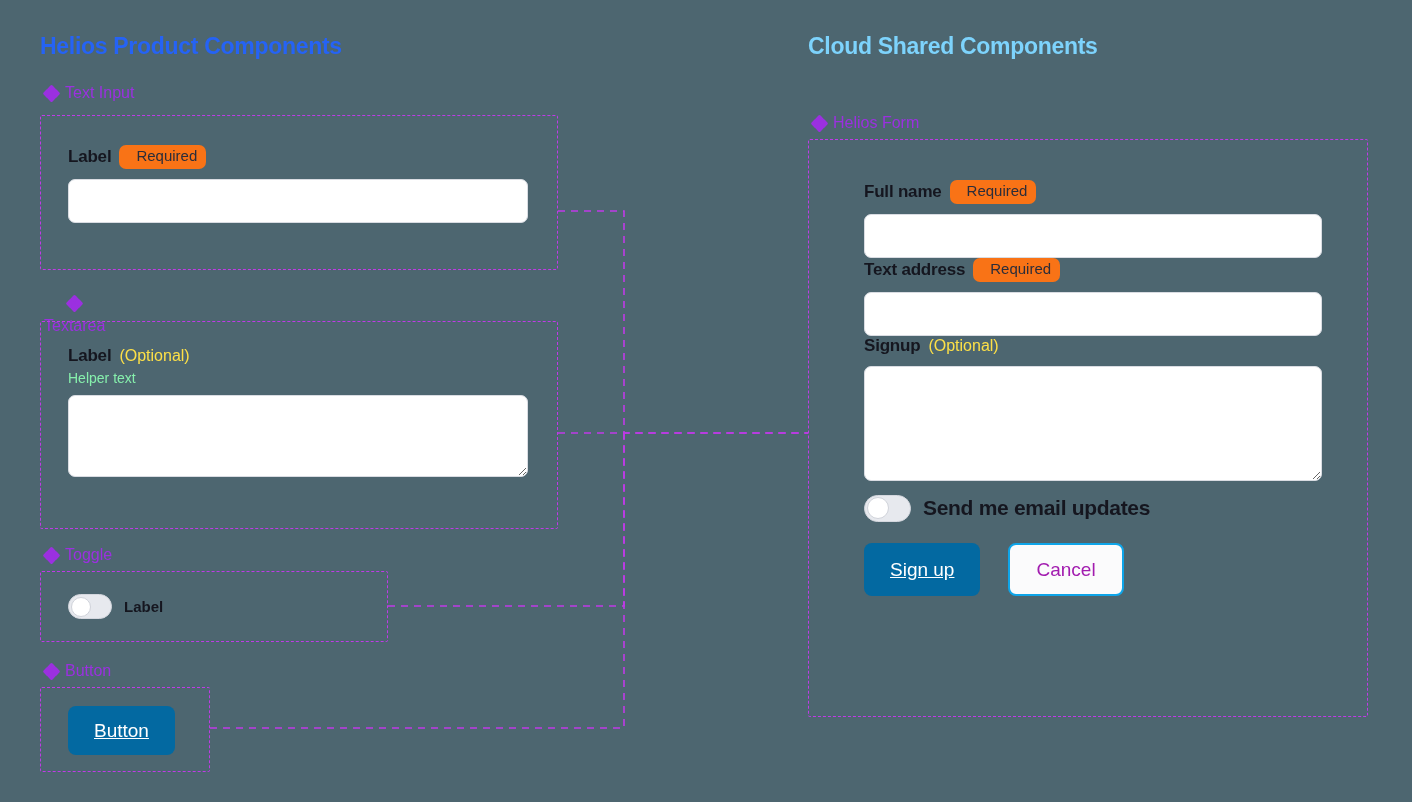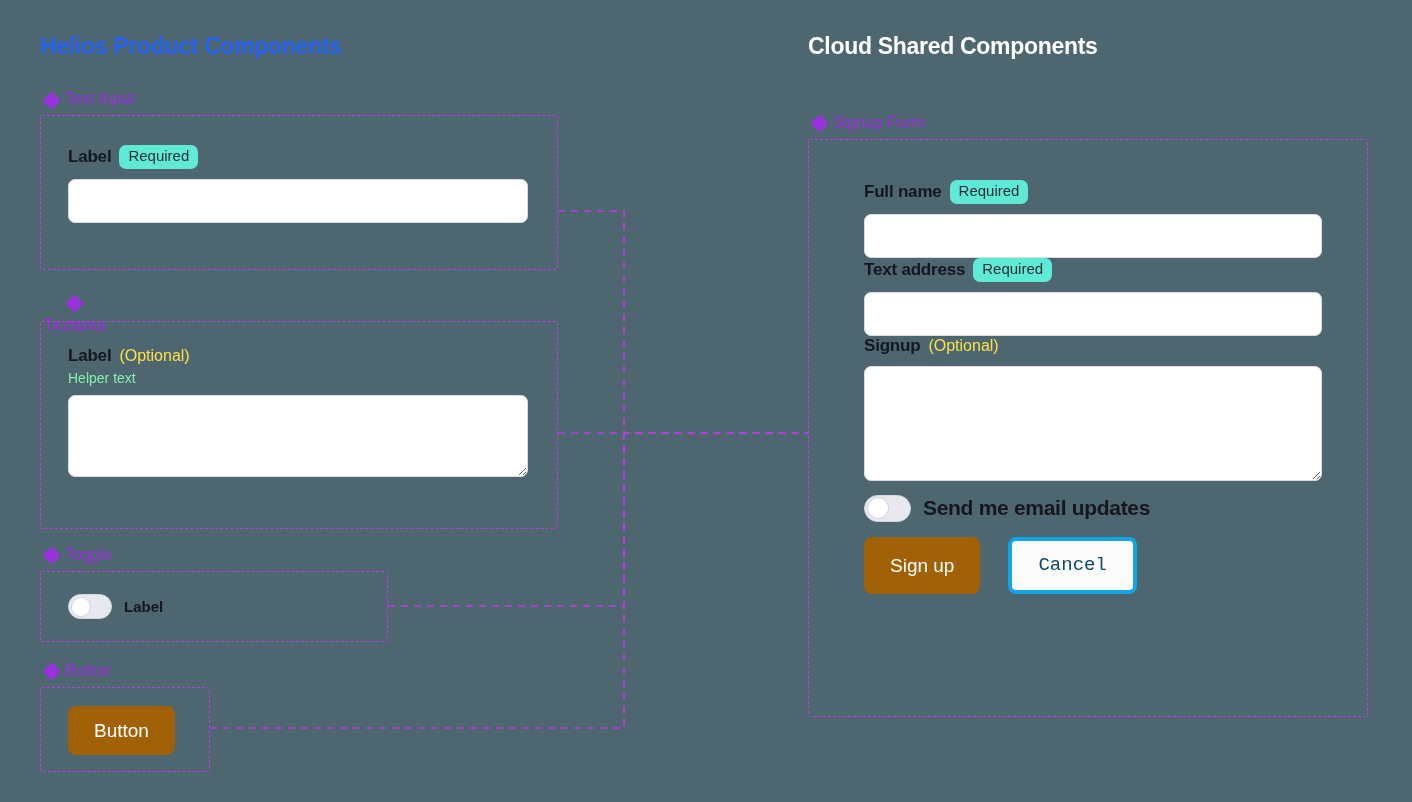--- a/index.html
+++ b/index.html
@@ -29,21 +29,21 @@
 
   
   .col-title {
     position: absolute;
     font-size: 23px;
     font-weight: 700;
     letter-spacing: -0.3px;
     white-space: nowrap;
   }
   .col-title.left  { left: 40px;  top: 33px;  color: #2563f5; }
-  .col-title.right { left: 808px; top: 33px;  color: #ffffff; }
+  .col-title.right { left: 808px; top: 33px;  color: #7dd3fc; }
 
   
   .grp-label {
     position: absolute;
     display: flex;
     align-items: center;
     gap: 6px;
     font-size: 16px;
     font-weight: 500;
     color: #9b30e0;
@@ -83,25 +83,25 @@
     margin-bottom: 10px;
   }
   .field-label {
     font-size: 17px;
     font-weight: 700;
     color: #15161f;
     letter-spacing: -0.2px;
   }
   .badge {
     display: inline-block;
-    background: #5eead4;
+    background: #f97316;
     color: #2b2d3a;
     font-size: 15px;
     font-weight: 400;
-    padding: 2px 9px 3px 9px;
+    padding: 2px 9px 3px 17px;
     border-radius: 7px;
     line-height: 1.25;
   }
   .optional {
     font-size: 16px;
     font-weight: 400;
     color: #fde047;
   }
   .helper {
     font-size: 14px;
@@ -169,32 +169,32 @@
 
   
   .btn {
     font-family: "Liberation Sans", sans-serif;
     border-radius: 8px;
     border: none;
     cursor: pointer;
     line-height: 1;
   }
   .btn-primary {
-    background: #a16207;
+    background: #0369a1;
     color: #ffffff;
     font-size: 19px;
     padding: 15px 26px;
+    text-decoration: underline;
   }
   .btn-secondary {
     background: #fbfbfc;
-    color: #0c4a6e;
+    color: #a21caf;
     font-size: 19px;
     padding: 15px 26px;
-    border: 4px solid #0ea5e9;
-    font-family: Liberation Mono, monospace;
+    border: 2px solid #0ea5e9;
   }
 
   .row-gap { margin-bottom: 0; }
 </style>
 </head>
 <body>
 
 <div id="stage">
 
   <svg id="connectors" viewBox="0 0 1412 802" width="1412" height="802">
@@ -207,21 +207,21 @@
       <path d="M388 606 H 624 V 433"></path>
 
       <path d="M210 728 H 624 V 433"></path>
     </g>
   </svg>
 
   <div class="col-title left">Helios Product Components</div>
 
   <div class="col-title right">Cloud Shared Components</div>
 
-  <div class="grp-label" style="left:44px; top:90px;align-items:flex-end;">
+  <div class="grp-label" style="left:44px; top:84px;">
     <span class="diamond-icon">
       <i></i>
         <i></i>
         <i></i>
         <i></i>
     </span>
     <span>Text Input</span>
   </div>
 
   <div class="box" style="left:40px; top:115px; width:518px; height:155px;">
@@ -288,21 +288,21 @@
     <button class="btn btn-primary" style="position:absolute; left:27px; top:18px;">Button</button>
   </div>
 
   <div class="grp-label" style="left:812px; top:114px;">
     <span class="diamond-icon">
       <i></i>
         <i></i>
         <i></i>
         <i></i>
     </span>
-    <span>Signup Form</span>
+    <span>Helios Form</span>
   </div>
 
   <div class="box" style="left:808px; top:139px; width:560px; height:578px;">
     <div style="position:absolute; left:55px; top:40px; width:458px;">
 
       <div class="row-gap">
         <div class="field-label-row">
           <span class="field-label">Full name</span>
           <span class="badge">Required</span>
         </div>
@@ -318,21 +318,21 @@
       </div>
 
       <div style="margin-bottom:14px;">
         <div class="field-label-row">
           <span class="field-label">Signup</span>
           <span class="optional">(Optional)</span>
         </div>
         <textarea class="tarea" rows="5" style="height: 115px;" placeholder=""></textarea>
       </div>
 
-      <div class="toggle-row" style="margin-bottom:15px;">
+      <div class="toggle-row" style="margin-bottom:21px;">
         <span class="switch" style="width:47px; height:27px;">
           <span class="knob" style="width:22px; height:22px;"></span>
         </span>
         <span class="toggle-text lg">Send me email updates</span>
       </div>
 
       <div style="display:flex; gap:28px;">
         <button class="btn btn-primary">Sign up</button>
         <button class="btn btn-secondary">Cancel</button>
       </div>

